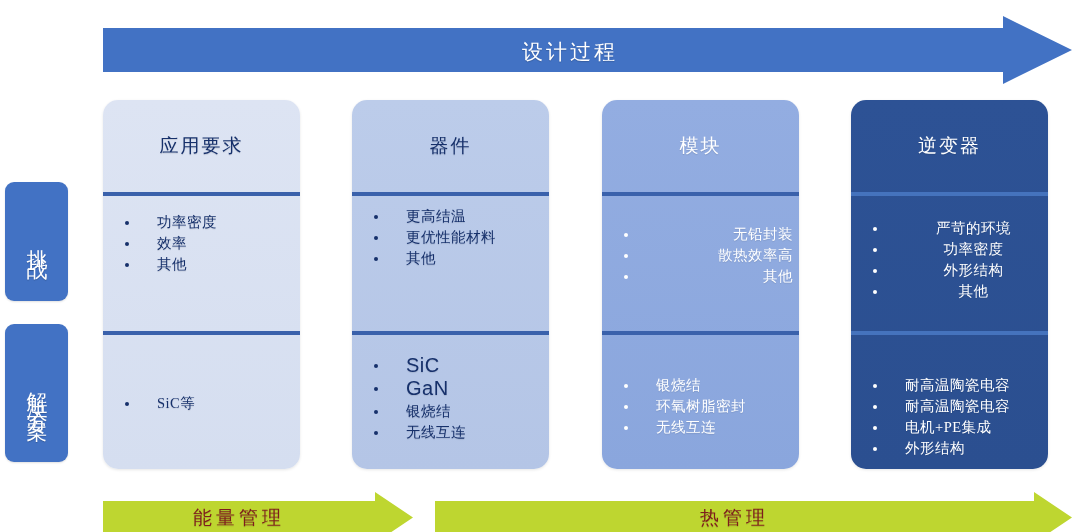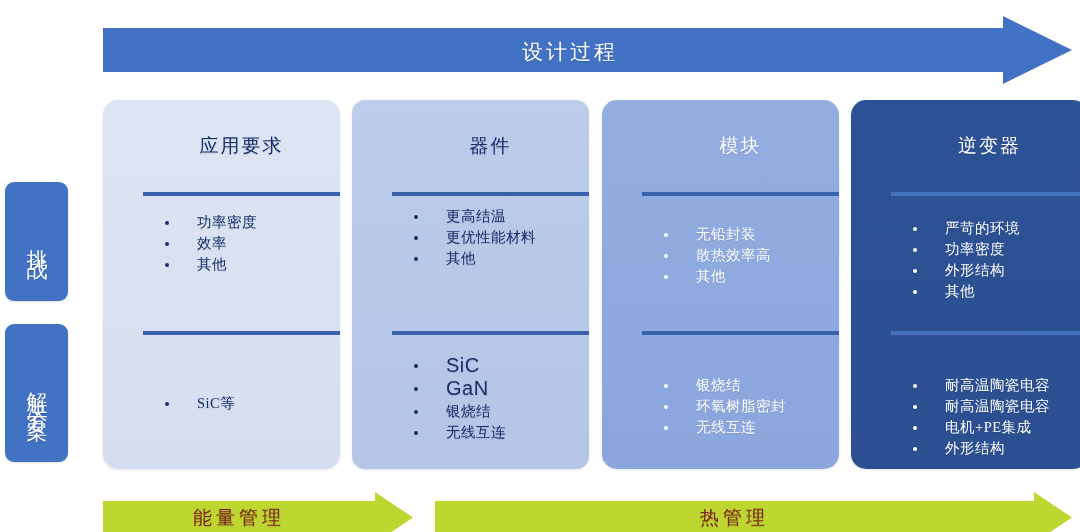--- a/index.html
+++ b/index.html
@@ -36,21 +36,21 @@
     text-shadow:0 1px 1px rgba(0,0,0,.2);
   }
   #pill-challenge{top:168px;height:119px;}
   #pill-solution{top:310px;height:138px;}
 
   
   .card{
     position:absolute;top:86px;width:197px;height:369px;
     border-radius:15px;overflow:hidden;
     box-shadow:0 1px 3px rgba(0,0,0,.10);
-    display:flex;flex-direction:column;padding-left:40px;
+    display:flex;flex-direction:column;
   }
   .card .card-title{
     height:92px;flex:0 0 92px;
     display:flex;align-items:center;justify-content:center;
     font-size:19px;letter-spacing:2px;
     text-shadow:0 1px 1px rgba(0,0,0,.12);
   }
   .card .rule{height:4px;flex:0 0 4px;background:#3a61ab;}
   .card .sect{
     flex:1 1 auto;position:relative;
@@ -66,35 +66,35 @@
     text-shadow:0 1px 1px rgba(0,0,0,.10);
   }
   .card li::before{
     content:"";position:absolute;left:2px;top:9px;
     width:4px;height:4px;border-radius:50%;background:currentColor;
   }
   .card li .lat{font-family:"Liberation Sans","DejaVu Sans",sans-serif;font-size:20px;}
 
   
   #card-0{left:103px;background:linear-gradient(#dde4f3,#d5def0);color:#16306b;}
-  #card-1{left:352px;background:linear-gradient(#bcccea,#b4c5e6);color:#16306b;border-radius:13px;}
+  #card-1{left:352px;background:linear-gradient(#bcccea,#b4c5e6);color:#16306b;}
   #card-2{left:602px;background:linear-gradient(#93ade1,#8aa6dd);color:#ffffff;}
   #card-3{left:851px;background:linear-gradient(#2d5295,#2b4f90);color:#ffffff;}
   #card-2 .card-title,#card-3 .card-title{color:#ffffff;}
   #card-2 .rule{background:#3a61ab;}
   #card-3 .rule{background:#4573bd;}
 
   
   #card-0 .sect-a ul{top:16px;}
   #card-0 .sect-b ul{top:58px;}
   #card-1 .sect-a ul{top:10px;}
   #card-1 .sect-b ul{top:20px;}
-  #card-2 .sect-a ul{top:28px;}
+  #card-2 .sect-a ul{top:28px;text-align:right;}
   #card-2 .sect-b ul{top:40px;}
-  #card-3 .sect-a ul{top:22px;}
+  #card-3 .sect-a ul{top:22px;text-align:center;}
   #card-3 .sect-b ul{top:40px;}
 
   
   .card .rule2{height:4px;flex:0 0 4px;background:#3a61ab;}
   #card-3 .rule2{background:#4573bd;}
 
   
   .green-arrow{position:absolute;}
   .green-arrow svg{display:block;}
   .green-arrow .glabel{

